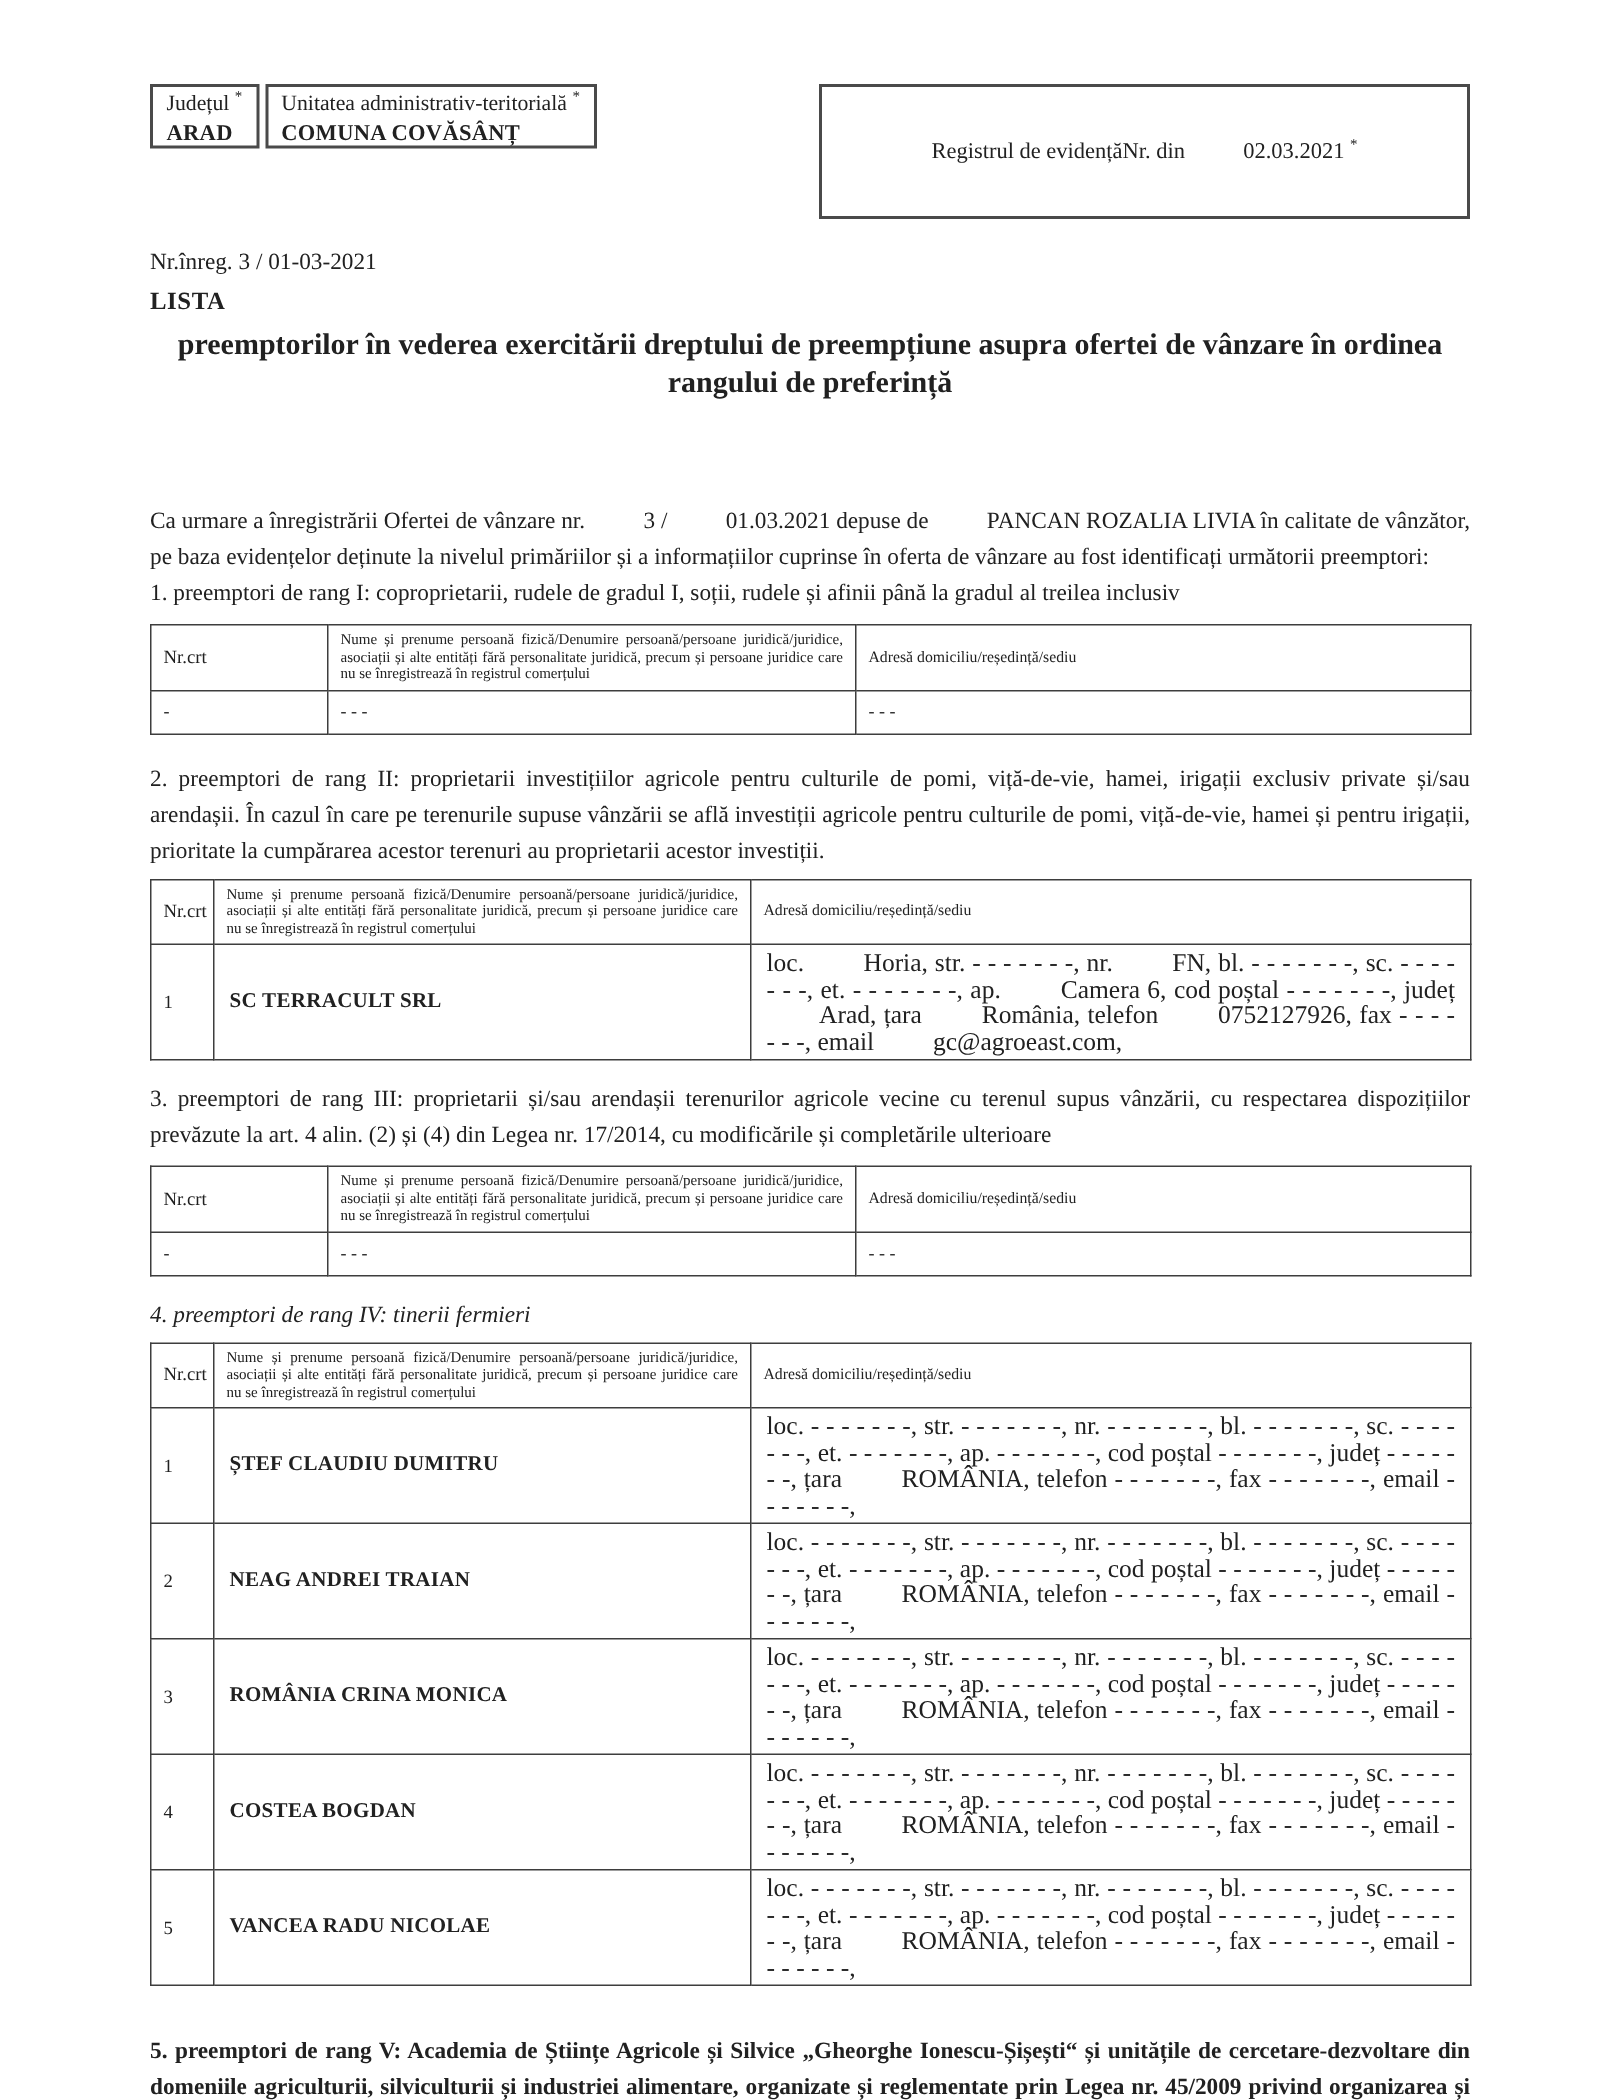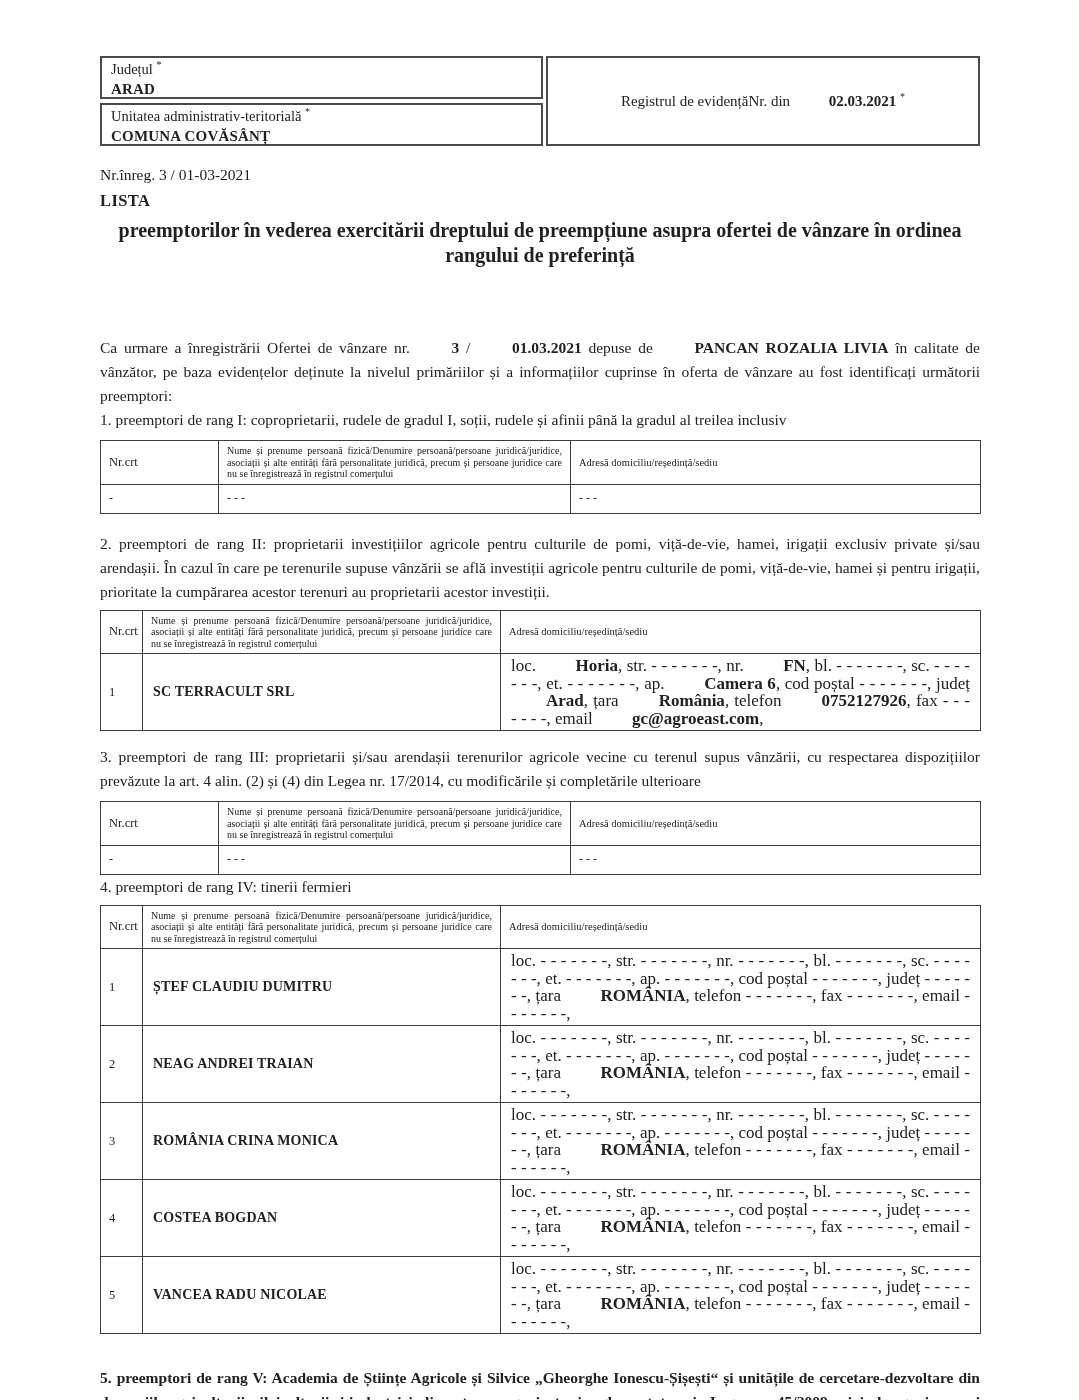--- a/index.html
+++ b/index.html
@@ -2,42 +2,42 @@
 <html lang="ro"><head>
 <meta charset="utf-8">
 <style>
   html,body{margin:0;padding:0;background:#ffffff;}
   .page{
     width:1079px;height:1400px;box-sizing:border-box;
     padding:56px 99px 0 100px;overflow:hidden;position:relative;
     font-family:"Liberation Serif","DejaVu Serif",serif;
     color:#212121;background:#ffffff;
   }
-  .b{font-weight:bold;padding-left:35px;}
+  .b{font-weight:normal;padding-left:35px;}
   sup.ast{font-size:10px;vertical-align:super;line-height:0;}
 
   
   .hdr{display:flex;gap:3px;}
-  .hdr-left{width:443px;display:flex;flex-direction:column;gap:4px;}
+  .hdr-left{width:443px;display:flex;flex-direction:row;gap:4px;}
   .hcell{border:2px solid #4a4a4a;padding:2px 9px 4px;box-sizing:border-box;height:43px;}
   .hcell .lbl{font-size:14.5px;line-height:19px;}
   .hcell .val{font-size:15px;font-weight:bold;line-height:20px;letter-spacing:0.2px;}
   .hdr-right{flex:1;border:2px solid #4a4a4a;box-sizing:border-box;height:90px;
     display:flex;justify-content:center;align-items:center;
     font-size:15px;line-height:22px;}
 
   .reg-line{margin-top:18px;text-align:left;font-size:15.5px;line-height:21px;}
   .title{margin-top:5px;text-align:left;font-size:16.5px;font-weight:bold;line-height:22px;letter-spacing:0.4px;}
   .subtitle{margin-top:6px;text-align:center;font-size:20px;font-weight:bold;line-height:25px;}
 
   .body-txt{font-size:15.5px;line-height:24px;text-align:justify;margin:0;}
   .intro{margin-top:68px;}
   .mt-s2{margin-top:18px;}
   .mt-s3{margin-top:14px;}
-  .mt-s4{}
+  .mt-s4{margin-top:14px;font-style:italic;}
   .mt-s5{margin-top:32px;font-weight:bold;}
 
   table{border-collapse:collapse;width:880px;table-layout:fixed;}
   td{border:1.6px solid #3d3d3d;vertical-align:middle;padding:2px 8px;box-sizing:border-box;}
   .tA{margin-top:8px;}
   .t2{margin-top:6px;}
   .t3{margin-top:8px;}
   .t4{margin-top:6px;}
   .tA col.c1{width:118px;} .tA col.c2{width:352px;} .tA col.c3{width:410px;}
   .tB col.c1{width:42px;}  .tB col.c2{width:358px;} .tB col.c3{width:480px;}

